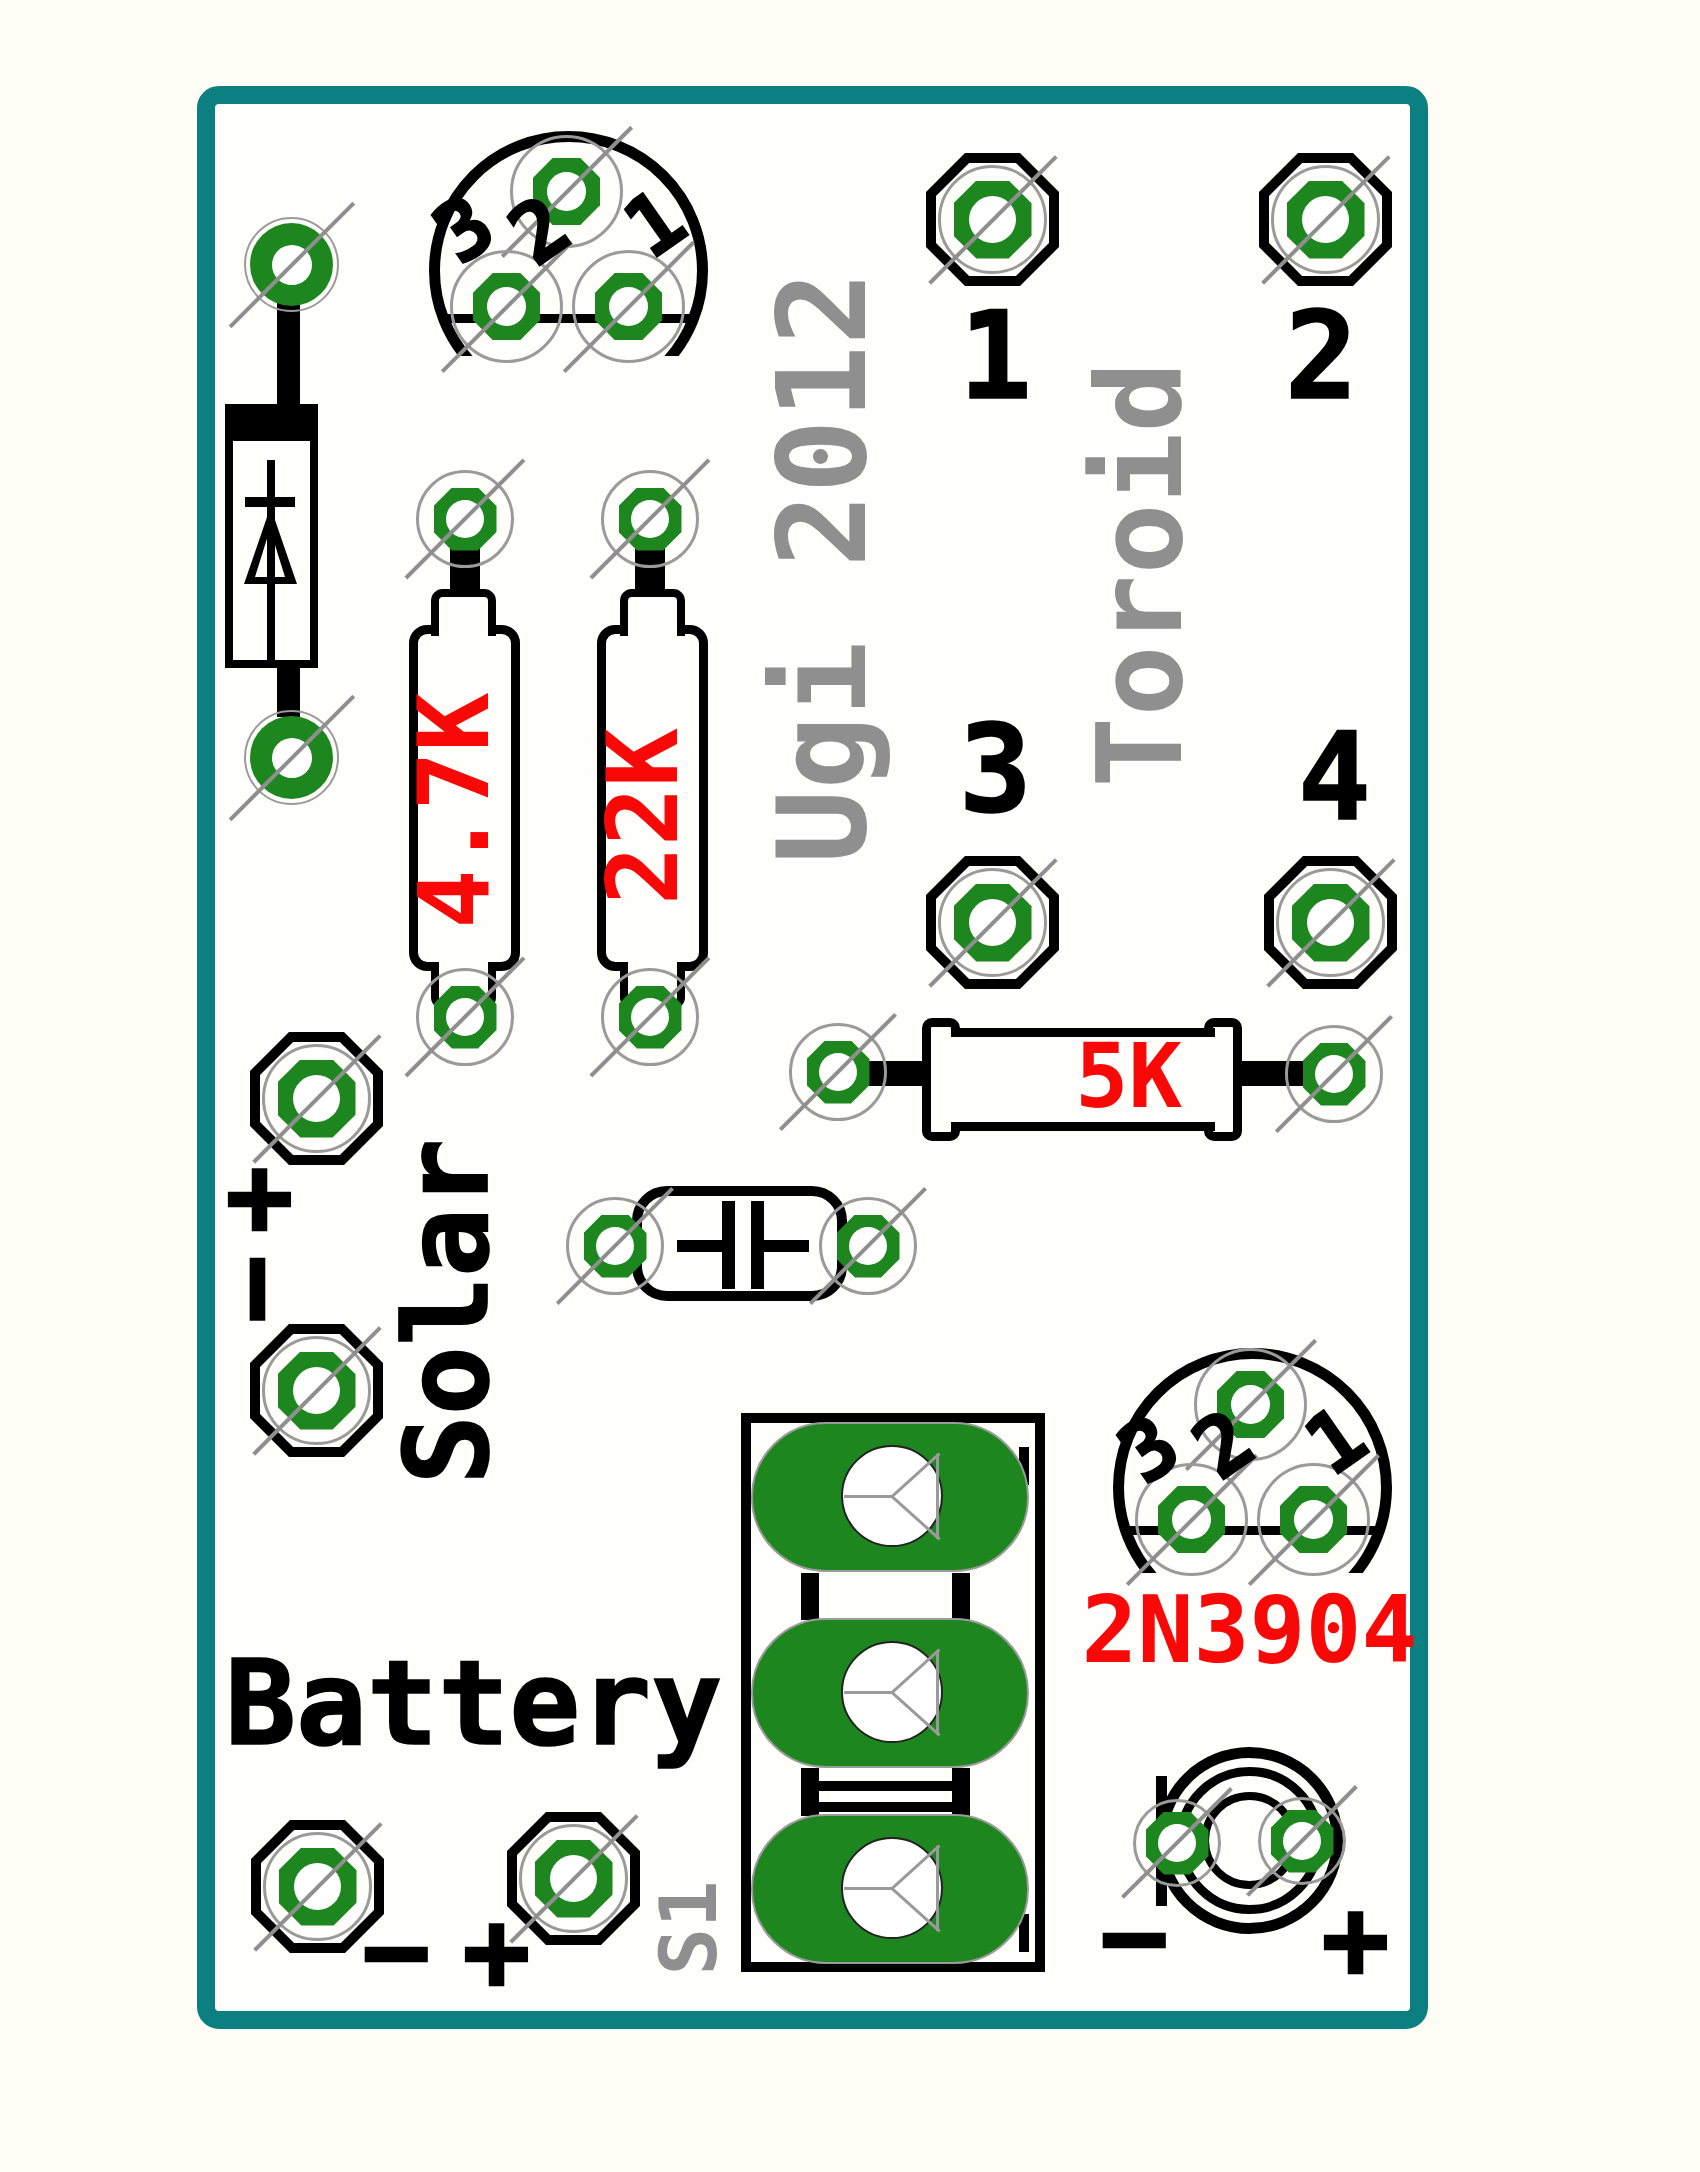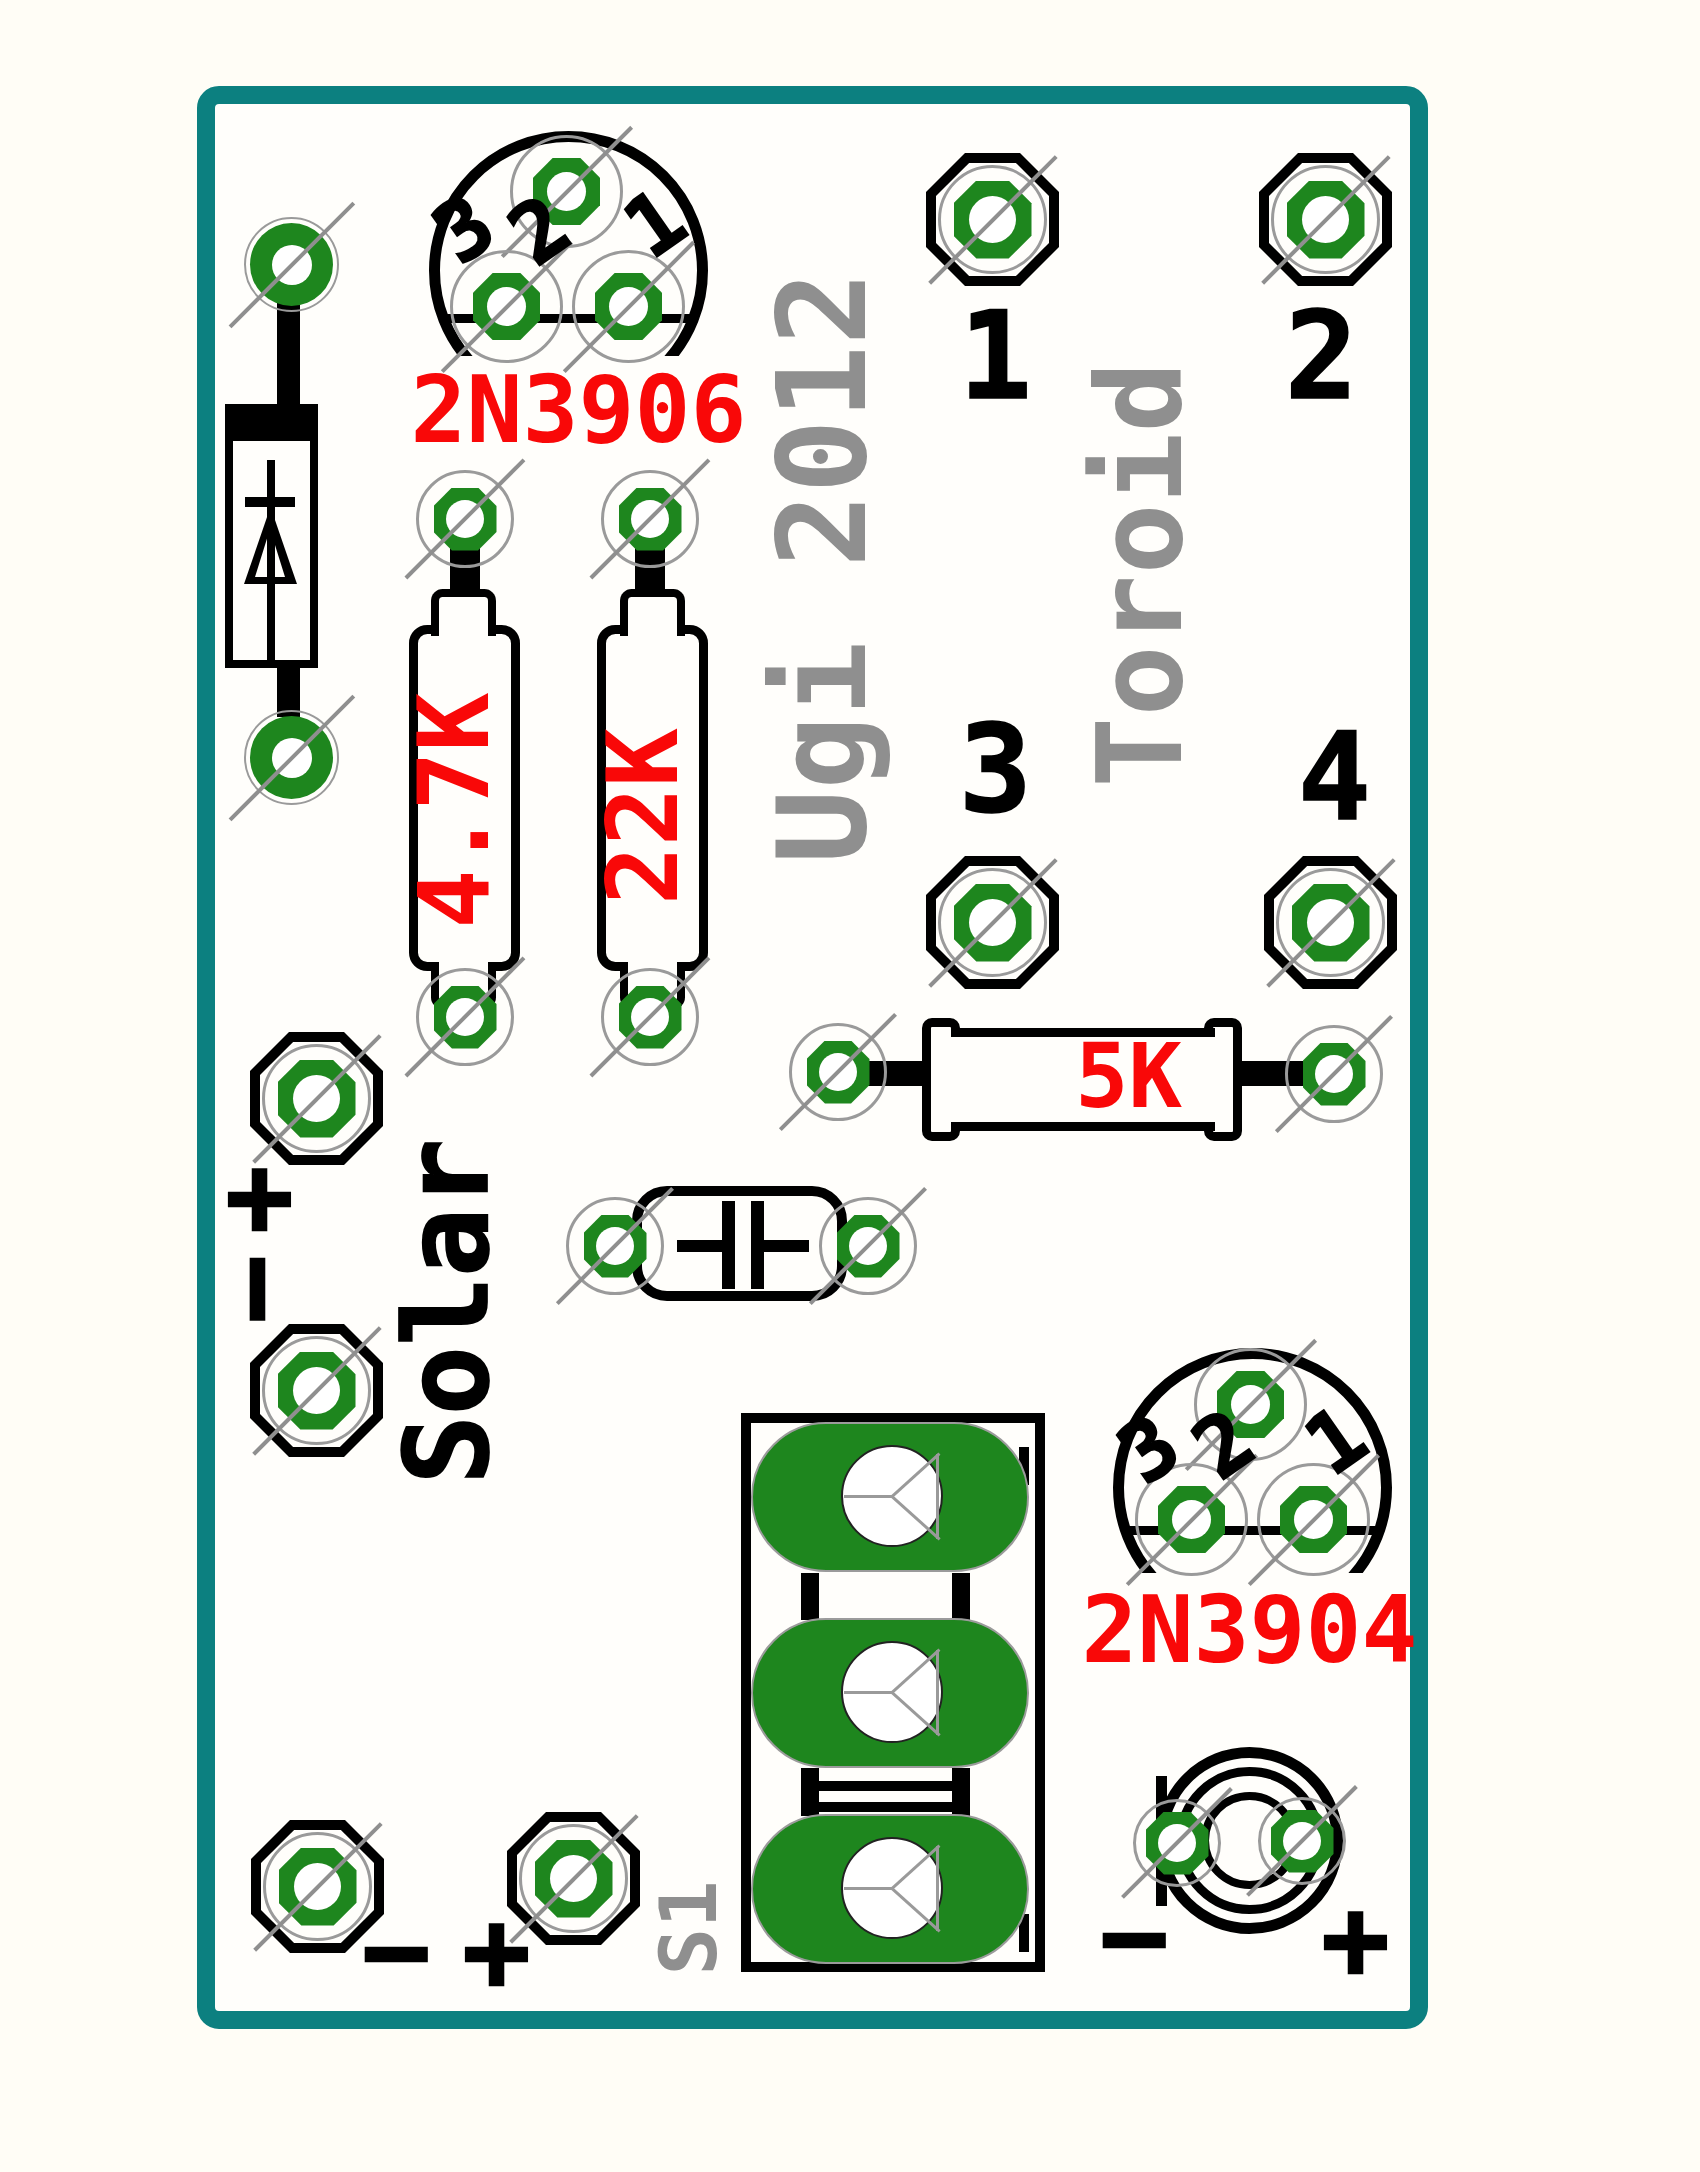--- a/index.html
+++ b/index.html
@@ -105,21 +105,20 @@
       <div class="oct l4"></div>
       <div class="circ l5"></div>
       <div class="slash" style="width:183px;"></div>
   </div>
   <div class="pad psm" style="left:572px;top:250px;">
     <div class="circ l3"></div>
       <div class="oct l4"></div>
       <div class="circ l5"></div>
       <div class="slash" style="width:183px;"></div>
   </div>
-  <div class="silk red ctr" style="left:399px;top:364px;width:359px;font-size:93px;">2N3906</div>
 
   <div class="trace" style="left:450px;top:544px;width:30px;height:87px;"></div>
   <div class="trace" style="left:635px;top:544px;width:30px;height:87px;"></div>
   <div class="trace" style="left:450px;top:959px;width:30px;height:50px;"></div>
   <div class="trace" style="left:635px;top:959px;width:30px;height:50px;"></div>
   <div class="white-body" style="left:409px;top:625px;width:111px;height:346px;border-radius:18.3px;"></div>
   <div class="white-body" style="left:597px;top:625px;width:111px;height:346px;border-radius:18.3px;"></div>
   <div class="white-body" style="left:431px;top:589px;width:65px;height:47px;border-width:8.3px;border-bottom:none;border-radius:11.7px 11.7px 0 0;z-index:3;"></div>
   <div class="white-body" style="left:431px;top:962px;width:65px;height:47px;border-width:8.3px;border-top:none;border-radius:0 0 11.7px 11.7px;z-index:3;"></div>
   <div class="white-body" style="left:620px;top:589px;width:65px;height:47px;border-width:8.3px;border-bottom:none;border-radius:11.7px 11.7px 0 0;z-index:3;"></div>
@@ -243,20 +242,21 @@
       <div class="oct l2"></div>
       <div class="circ l3"></div>
       <div class="oct l4"></div>
       <div class="circ l5"></div>
       <div class="slash" style="width:179px;"></div>
   </div>
   <span class="silk pm" style="left:222px;top:1140px;width:75px;text-align:center;">+</span>
   <span class="silk pm" style="left:223px;top:1233px;width:75px;text-align:center;transform:rotate(90deg);">−</span>
   <div class="silk vert" style="left:269px;top:1253px;width:359px;height:117px;font-size:115px;-webkit-text-stroke:1.7px currentColor;">Solar</div>
 
+  <div class="silk" style="left:225px;top:1644px;font-size:118px;-webkit-text-stroke:1.7px currentColor;">Battery</div>
   <div class="pad pbig" style="left:251px;top:1820px;">
     <div class="oct l1"></div>
       <div class="oct l2"></div>
       <div class="circ l3"></div>
       <div class="oct l4"></div>
       <div class="circ l5"></div>
       <div class="slash" style="width:179px;"></div>
   </div>
   <div class="pad pbig" style="left:507px;top:1812px;">
     <div class="oct l1"></div>

